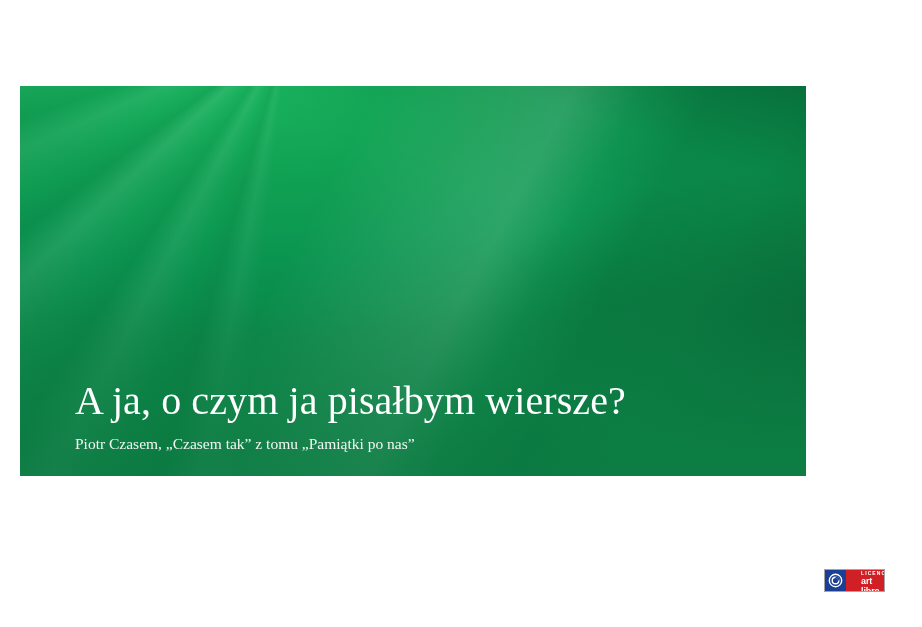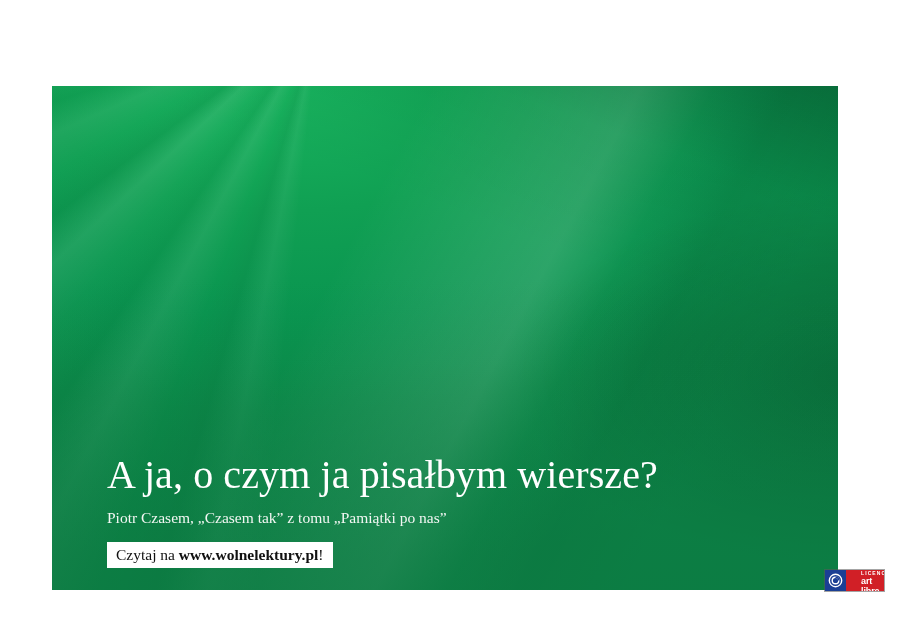--- a/index.html
+++ b/index.html
@@ -11,24 +11,24 @@
     width: 922px;
     height: 627px;
     position: relative;
     overflow: hidden;
     font-family: "Liberation Serif", serif;
   }
 
   
   #poster {
     position: absolute;
-    left: 52px;
+    left: 20px;
     top: 86px;
     width: 786px;
-    height: 504px;
+    height: 390px;
     overflow: hidden;
     background: #0b8a47;
   }
 
   
   .tex {
     position: absolute;
     left: 0; top: 0; right: 0; bottom: 0;
     pointer-events: none;
   }
@@ -180,23 +180,20 @@
   <div class="tex tex-sweep"></div>
   <div class="tex tex-corner"></div>
   <div class="tex tex-flat"></div>
 
   <div id="content">
 
     <div class="quote-line">A ja, o czym ja pisałbym wiersze?</div>
 
     <div id="attribution">Piotr Czasem, „Czasem tak” z tomu „Pamiątki po nas”</div>
 
-    <div id="cta">
-      <span>Czytaj na </span><span class="bold">www.wolnelektury.pl</span><span>!</span>
-    </div>
 
   </div>
 </div>
 
 <div id="license-badge">
   <div class="mark">
     <svg width="15" height="15" viewBox="0 0 16 16" aria-hidden="true">
       <circle cx="8" cy="8" r="6.6" fill="none" stroke="#ffffff" stroke-width="1.5"></circle>
       <circle cx="8" cy="8" r="3.5" fill="none" stroke="#ffffff" stroke-width="1.5"></circle>
       <path d="M8 4.5 A3.5 3.5 0 0 1 11.5 8" fill="none" stroke="#1b3f94" stroke-width="1.4"></path>

